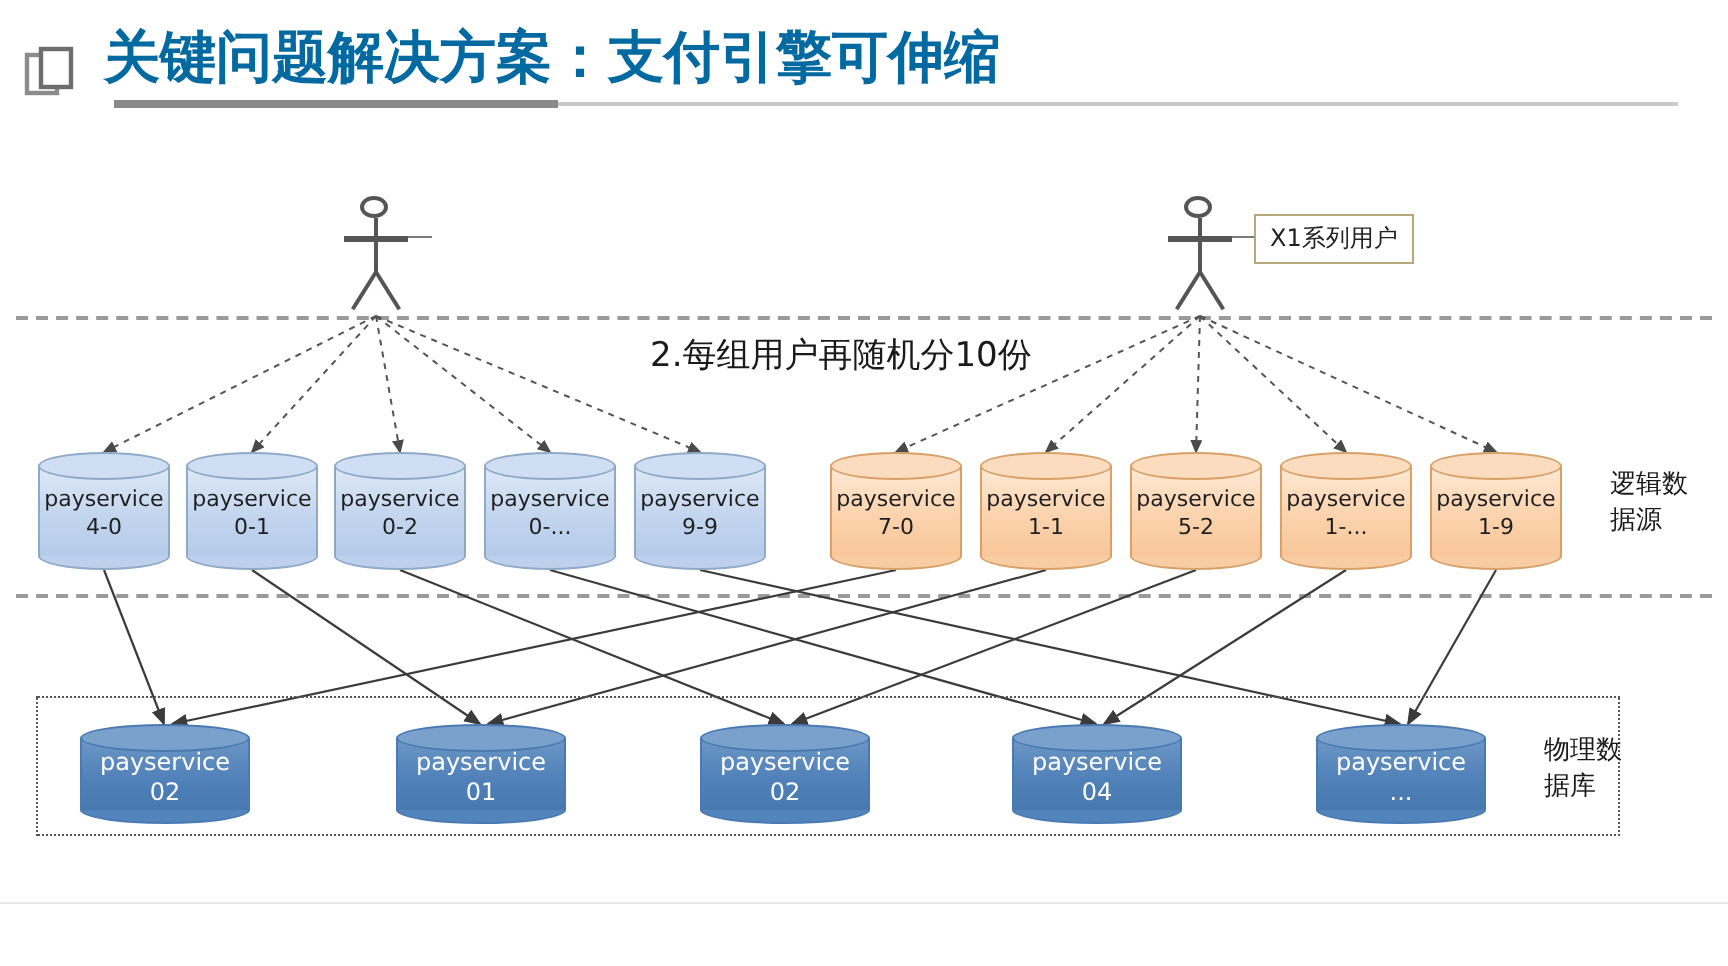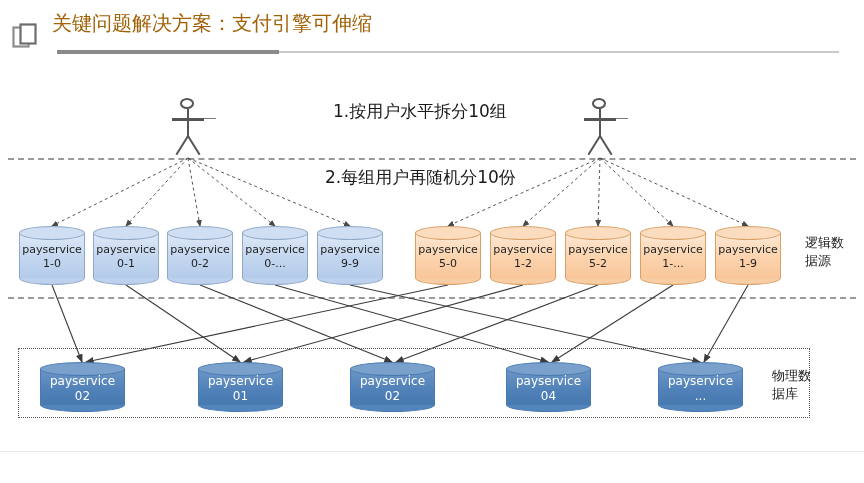--- a/index.html
+++ b/index.html
@@ -18,21 +18,21 @@
     background: #ffffff;
   }
 
   
   .header-icon {
     position: absolute; left: 12px; top: 22px;
     width: 26px; height: 28px;
   }
   .page-title {
     position: absolute; left: 52px; top: 10px;
-    font-size: 20px; font-weight: normal; color: #a16207;
+    font-size: 28px; font-weight: bold; color: #0369a1;
     letter-spacing: 0px; white-space: nowrap;
     font-family: "DejaVu Sans", "Liberation Sans", sans-serif;
   }
   .title-rule-dark {
     position: absolute; left: 57px; top: 50px;
     width: 222px; height: 4px; background: #8a8a8a;
   }
   .title-rule-light {
     position: absolute; left: 279px; top: 51px;
     width: 560px; height: 2px; background: #c9c9c9;
@@ -229,31 +229,31 @@
   <div class="actor-connector" style="left:204px; top:118px; width:12px;"></div>
 
   <div class="actor" style="left:577px; top:98px;">
     <div class="head"></div>
     <div class="arms"></div>
     <div class="body"></div>
     <div class="leg-l"></div>
     <div class="leg-r"></div>
   </div>
   <div class="actor-connector" style="left:616px; top:118px; width:12px;"></div>
-
-  <div class="step-caption" style="left:333px; top:100px;">1.按用户水平拆分10组</div>
+  <div class="actor-label" style="left:627px; top:107px;">X1系列用户</div>
+
   <div class="step-caption" style="left:325px; top:166px;text-align:right;">2.每组用户再随机分10份</div>
 
   <div class="cyl blue" style="left:19px; top:226px; width:66px; height:59px;">
     <div class="bottom" style="top:45px;"></div>
     <div class="bodyrect" style="height:45px;"></div>
     <div class="top"></div>
     <div class="txt" style="top:17px;">
       <span>payservice</span><br>
-      <span>1-0</span>
+      <span>4-0</span>
     </div>
   </div>
   <div class="cyl blue" style="left:93px; top:226px; width:66px; height:59px;">
     <div class="bottom" style="top:45px;"></div>
     <div class="bodyrect" style="height:45px;"></div>
     <div class="top"></div>
     <div class="txt" style="top:17px;">
       <span>payservice</span><br>
       <span>0-1</span>
     </div>
@@ -285,30 +285,30 @@
       <span>9-9</span>
     </div>
   </div>
 
   <div class="cyl orange" style="left:415px; top:226px; width:66px; height:59px;">
     <div class="bottom" style="top:45px;"></div>
     <div class="bodyrect" style="height:45px;"></div>
     <div class="top"></div>
     <div class="txt" style="top:17px;">
       <span>payservice</span><br>
-      <span>5-0</span>
+      <span>7-0</span>
     </div>
   </div>
   <div class="cyl orange" style="left:490px; top:226px; width:66px; height:59px;">
     <div class="bottom" style="top:45px;"></div>
     <div class="bodyrect" style="height:45px;"></div>
     <div class="top"></div>
     <div class="txt" style="top:17px;">
       <span>payservice</span><br>
-      <span>1-2</span>
+      <span>1-1</span>
     </div>
   </div>
   <div class="cyl orange" style="left:565px; top:226px; width:66px; height:59px;">
     <div class="bottom" style="top:45px;"></div>
     <div class="bodyrect" style="height:45px;"></div>
     <div class="top"></div>
     <div class="txt" style="top:17px;">
       <span>payservice</span><br>
       <span>5-2</span>
     </div>

